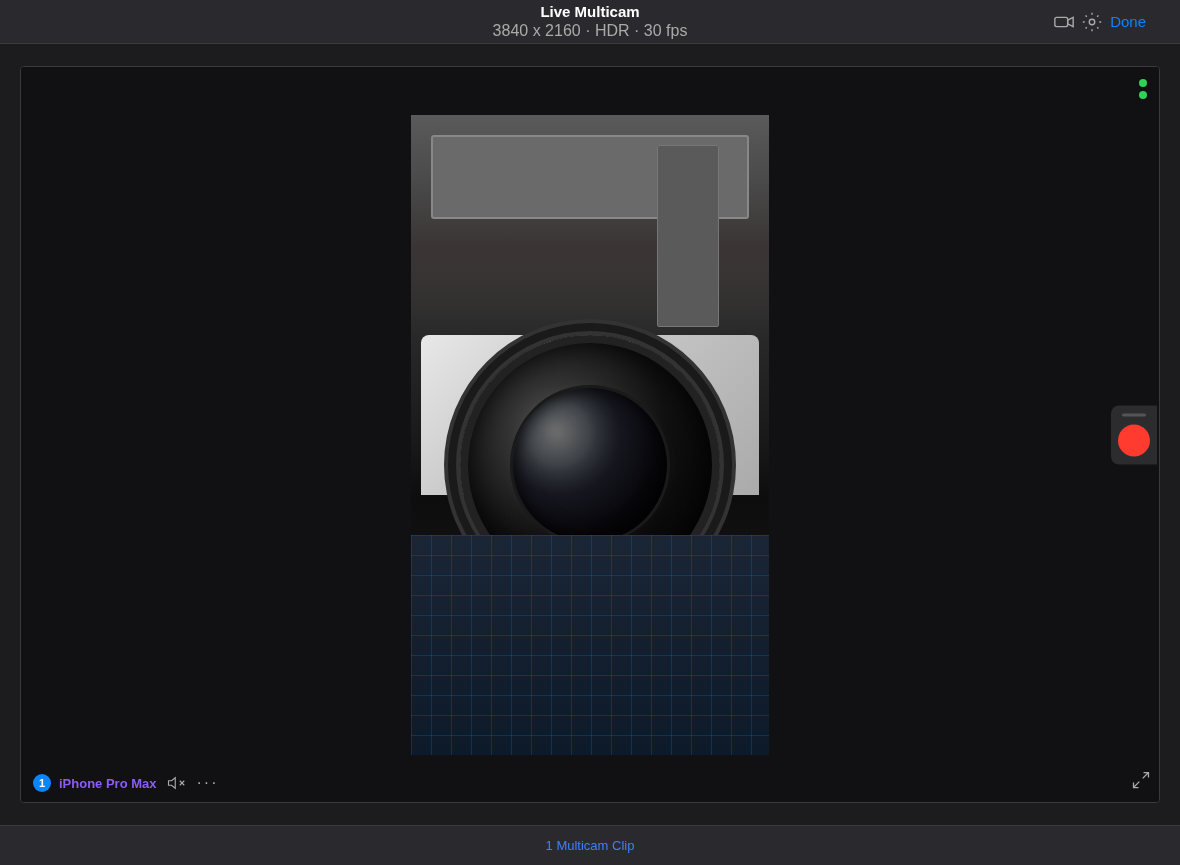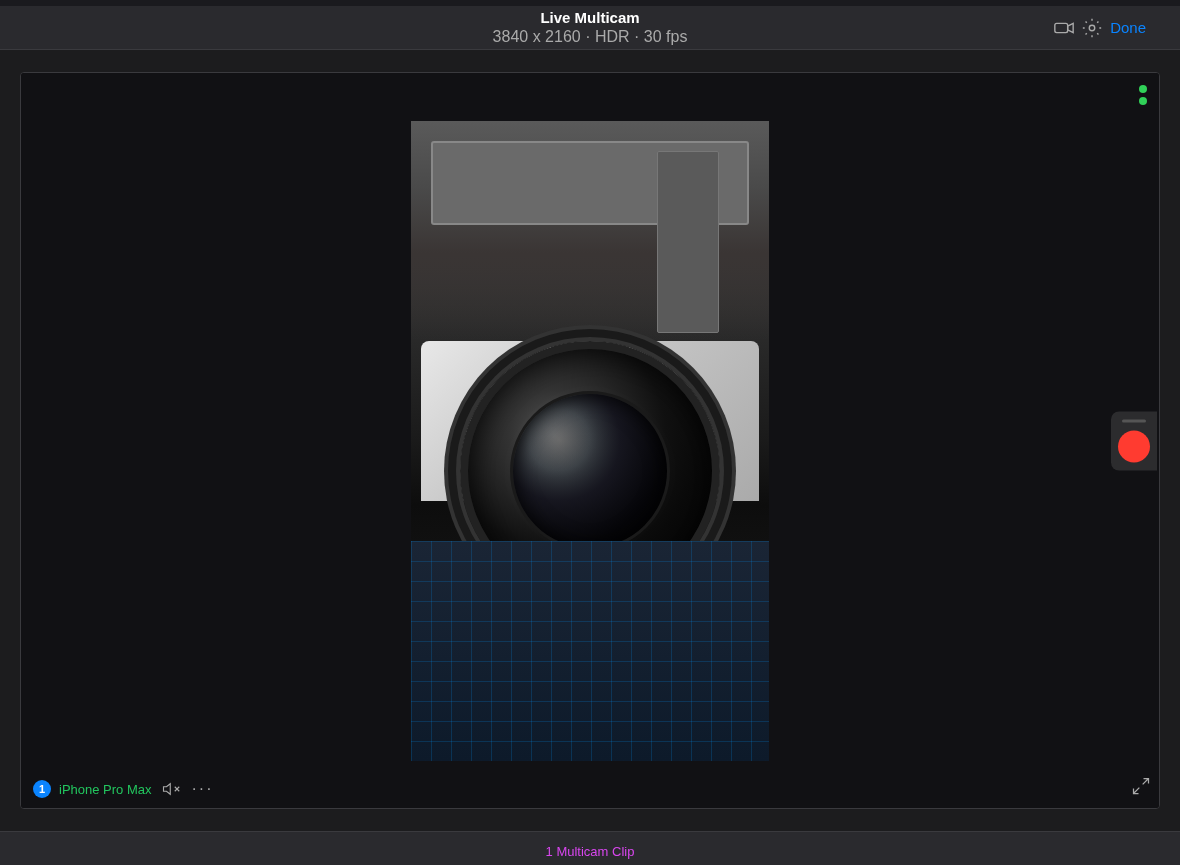--- a/index.html
+++ b/index.html
@@ -16,21 +16,20 @@
     
     .top-bar {
       width: 100%;
       height: 44px;
       background: #2a2a2e;
       display: flex;
       align-items: center;
       justify-content: center;
       position: relative;
       border-bottom: 1px solid #3a3a3e;
-      margin-top: 6px;
     }
 
     .top-bar-title {
       text-align: center;
     }
 
     .top-bar-title h1 {
       font-size: 15px;
       font-weight: 600;
       color: #ffffff;
@@ -338,22 +337,22 @@
       align-items: center;
       justify-content: center;
       font-size: 11px;
       font-weight: 600;
       color: white;
       flex-shrink: 0;
     }
 
     .device-name {
       font-size: 13px;
-      color: #22c55e;
-      font-weight: 400;
+      color: #8b5cf6;
+      font-weight: 700;
     }
 
     .device-mute {
       display: flex;
       align-items: center;
       justify-content: center;
       cursor: pointer;
       padding: 2px;
     }
 
@@ -398,21 +397,21 @@
       height: 40px;
       background: #2a2a2e;
       display: flex;
       align-items: center;
       justify-content: center;
       border-top: 1px solid #3a3a3e;
     }
 
     .footer-text {
       font-size: 13px;
-      color: #d946ef;
+      color: #3b82f6;
     }
 
     
     .dark-side-left, .dark-side-right {
       position: absolute;
       top: 0;
       bottom: 0;
       background: #111114;
     }
 

